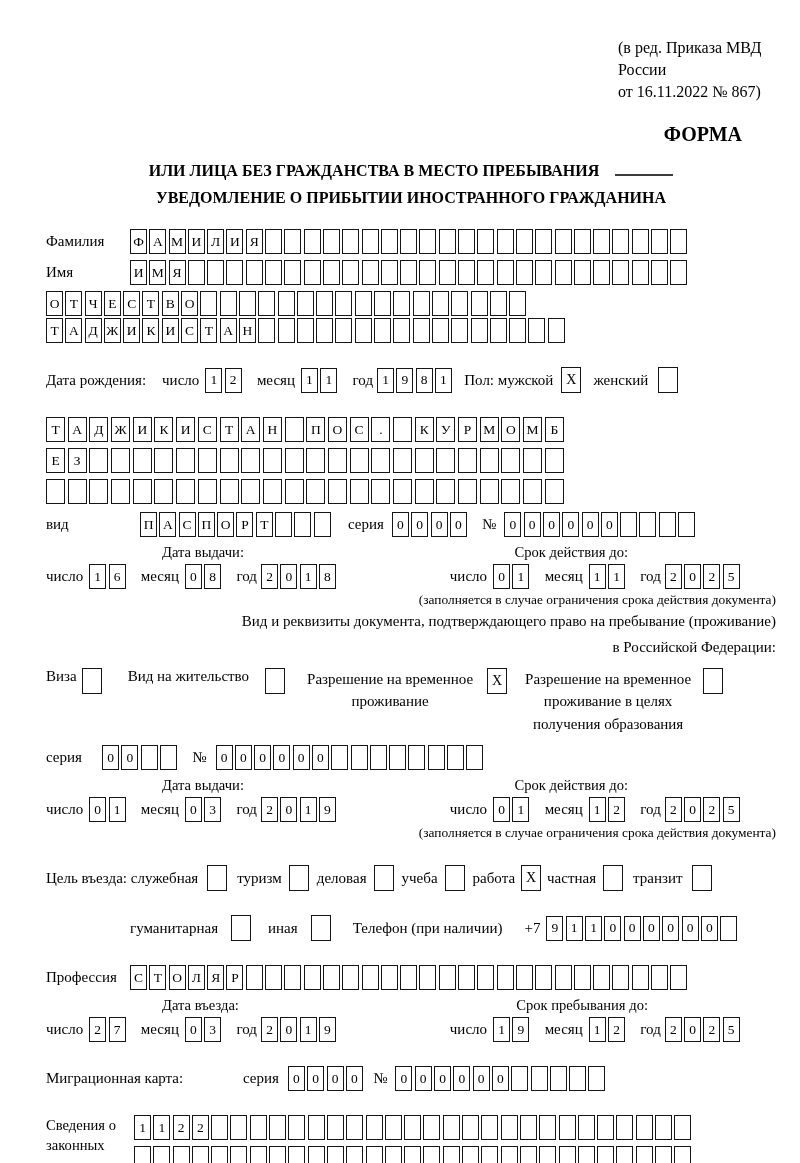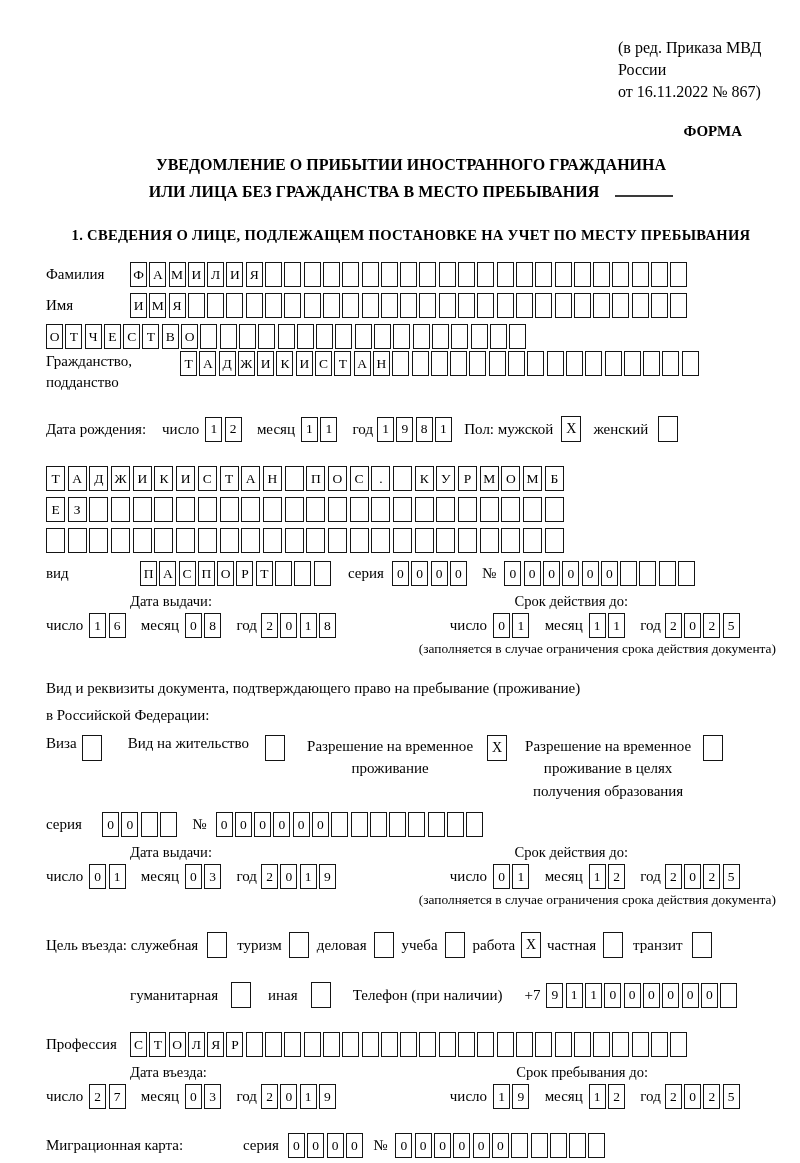--- a/index.html
+++ b/index.html
@@ -2,72 +2,71 @@
 <html><head>
 <meta charset="utf-8">
 <style>
   * { box-sizing: border-box; }
   html,body { margin:0; padding:0; background:#fff; color:#000;
     font-family:"Liberation Serif","DejaVu Serif",serif; }
   .page { width:800px; height:1163px; padding:34px 24px 8px 46px; overflow:hidden; position:relative; font-size:15px; }
 
   .appendix { margin-left:572px; font-size:13px; line-height:1.38; white-space:pre-line; }
   .appendix-note { margin-left:572px; font-size:16px; line-height:1.38; white-space:pre-line; margin-top:3px; }
-  .form-label { text-align:right; margin:20px 34px 0 0; font-weight:bold; font-size:15px; }
+  .form-label { text-align:right; margin:20px 34px 0 0; font-weight:bold; font-size:20px; }
 
   .title { text-align:center; font-weight:bold; font-size:16px; margin-top:12px; line-height:1.65; }
   .blank-line { display:inline-block; width:58px; border-bottom:2.2px solid #3a3a3a; height:2px; margin-left:16px; }
   .sec-heading { font-weight:bold; font-size:14.6px; margin-top:22px; text-align:center; letter-spacing:0.3px; }
 
   .row { display:flex; align-items:center; margin-top:6px; }
   .row.top { align-items:flex-start; }
   .lbl { flex:none; }
   .ml { white-space:pre-line; line-height:1.38; }
   .cells { display:flex; flex:none; }
   .cell { flex:none; width:17px; height:25px; border:1.6px solid #151515; margin-right:2.3px;
     display:inline-flex; align-items:center; justify-content:center; font-size:13.5px; }
   .cells.wide .cell { width:19px; margin-right:2.7px; }
   .checkbox { flex:none; width:20px; height:26px; border:1.6px solid #151515;
     display:inline-flex; align-items:center; justify-content:center; font-size:14px; }
 
   .doc-heading { text-align:center; font-weight:bold; font-size:14.2px; margin-top:6px; }
 
   .date-heads { display:flex; margin-top:7px; font-size:14.6px; }
-  .dh1 { margin-left:84px; }
+  .dh1 { margin-left:116px; }
   .dh2 { margin-left:auto; margin-right:148px; }
   .daterow { display:flex; align-items:center; margin-top:3px; }
   .dgroup { display:flex; align-items:center; }
   .dgroup.right { margin-left:auto; margin-right:34px; }
   .dl { margin:0 6px 0 13px; flex:none; }
   .dl.first { margin-left:0; }
   .note { text-align:right; font-size:13.4px; margin-top:3px; }
 
-  .permit-intro { margin-top:18px; line-height:1.75; white-space:pre-line; }
+  .permit-intro { margin-top:0; line-height:1.75; white-space:pre-line;text-align:right; }
   .permit-row { display:flex; align-items:flex-start; margin-top:7px; }
   .center2 { text-align:center; white-space:pre-line; line-height:1.5; }
 
   .stack { display:flex; flex-direction:column; }
   .stack .cells { margin-bottom:6px; }
   .mt2{margin-top:2px;} .mt8{margin-top:24px;} .mt10{margin-top:10px;}
 </style>
 </head>
 <body>
 
 <div class="page">
 
   <div class="appendix-note ml">(в ред. Приказа МВД России
 от 16.11.2022 № 867)</div>
   <div class="form-label">ФОРМА</div>
 
   <div class="title">
+    <div><span>ИЛИ ЛИЦА БЕЗ ГРАЖДАНСТВА В МЕСТО ПРЕБЫВАНИЯ</span><span class="blank-line"></span></div>
     <div>УВЕДОМЛЕНИЕ О ПРИБЫТИИ ИНОСТРАННОГО ГРАЖДАНИНА</div>
-    <div><span>ИЛИ ЛИЦА БЕЗ ГРАЖДАНСТВА В МЕСТО ПРЕБЫВАНИЯ</span><span class="blank-line"></span></div>
-  </div>
-
-  <div class="sec-heading">1. СВЕДЕНИЯ О ЛИЦЕ, ПОДЛЕЖАЩЕМ ПОСТАНОВКЕ НА УЧЕТ ПО МЕСТУ ПРЕБЫВАНИЯ</div>
+  </div>
+
 
   <div class="row" style="margin-top:18px">
     <span class="lbl" style="width:84px">Фамилия</span>
     <span class="cells">
         <span class="cell">Ф</span>
         <span class="cell">А</span>
         <span class="cell">М</span>
         <span class="cell">И</span>
         <span class="cell">Л</span>
         <span class="cell">И</span>
@@ -156,22 +155,20 @@
         <span class="cell"></span>
         <span class="cell"></span>
         <span class="cell"></span>
         <span class="cell"></span>
         <span class="cell"></span>
         <span class="cell"></span>
       </span>
   </div>
 
   <div class="row top mt2">
-    <span class="lbl ml" style="width:134px">Гражданство,
-подданство</span>
     <span class="cells">
         <span class="cell">Т</span>
         <span class="cell">А</span>
         <span class="cell">Д</span>
         <span class="cell">Ж</span>
         <span class="cell">И</span>
         <span class="cell">К</span>
         <span class="cell">И</span>
         <span class="cell">С</span>
         <span class="cell">Т</span>

